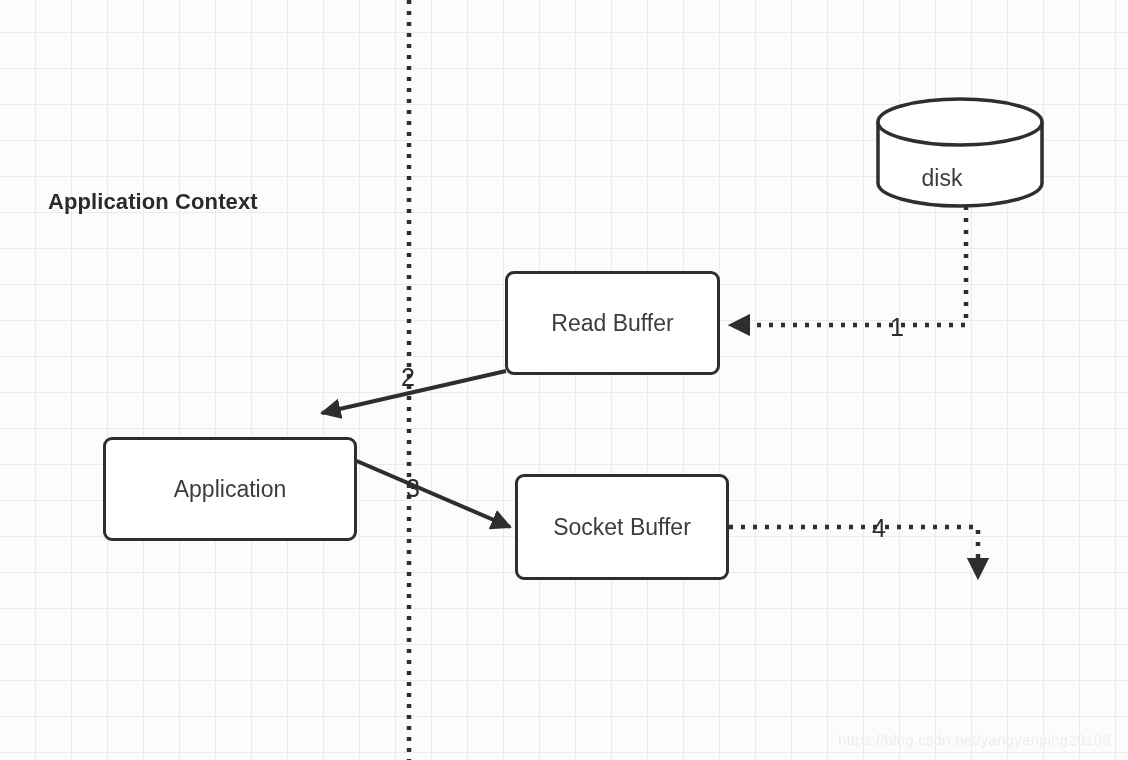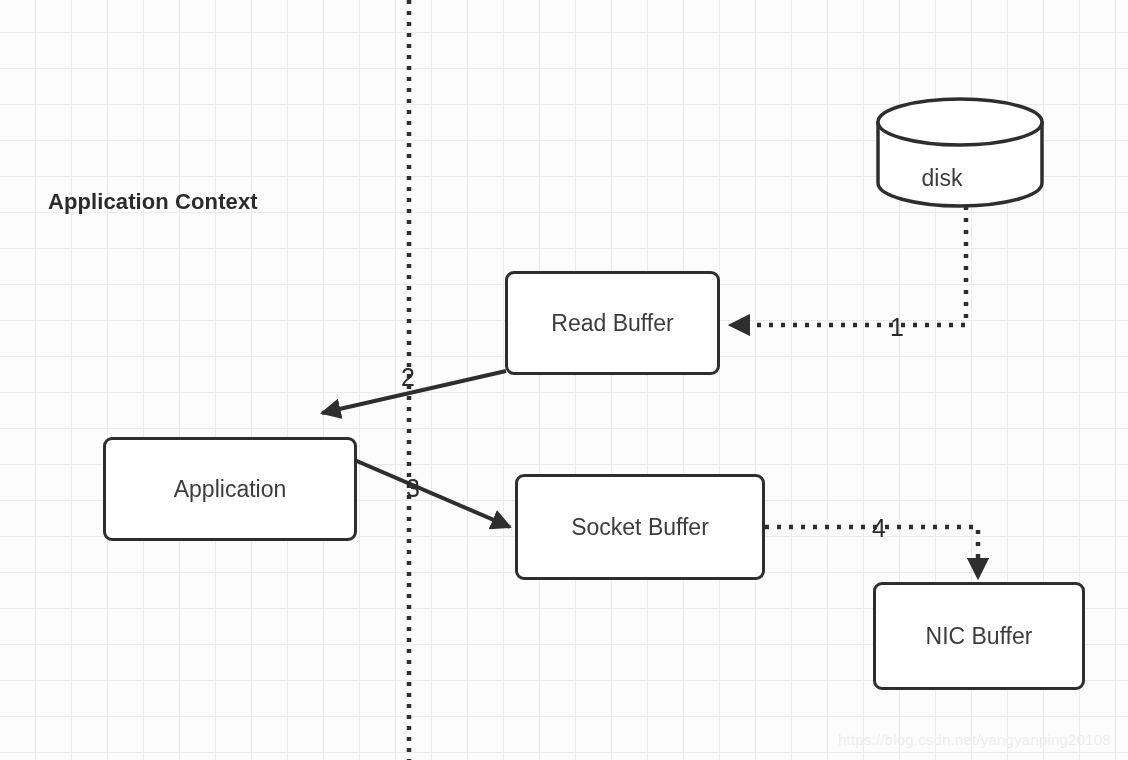--- a/index.html
+++ b/index.html
@@ -52,21 +52,21 @@
     justify-content: center;
   }
   .node-label {
     font-family: "Liberation Sans", sans-serif;
     font-size: 23px;
     color: #3c3c3c;
     white-space: nowrap;
   }
   #box-read-buffer   { left: 505px; top: 271px; width: 215px; height: 104px; }
   #box-application   { left: 103px; top: 393px; width: 254px; height: 104px; margin-top: 44px; }
-  #box-socket-buffer { left: 515px; top: 474px; width: 250px; height: 106px; }
+  #box-socket-buffer { left: 515px; top: 474px; width: 214px; height: 106px; }
   #box-nic-buffer    { left: 873px; top: 582px; width: 212px; height: 108px; }
 
   .edge-label {
     position: absolute;
     font-family: "Liberation Sans", sans-serif;
     font-size: 25px;
     color: #2b2b2b;
     background: transparent;
     white-space: nowrap;
   }
@@ -136,23 +136,20 @@
   </div>
 
   <div id="box-application" class="node-box">
     <span class="node-label">Application</span>
   </div>
 
   <div id="box-socket-buffer" class="node-box">
     <span class="node-label">Socket Buffer</span>
   </div>
 
-  <div id="box-nic-buffer" class="node-box">
-    <span class="node-label">NIC Buffer</span>
-  </div>
 
   <div id="label-1" class="edge-label">1</div>
   <div id="label-2" class="edge-label">2</div>
   <div id="label-3" class="edge-label">3</div>
   <div id="label-4" class="edge-label">4</div>
 
   <div id="watermark">https://blog.csdn.net/yangyanping20108</div>
 
 </div>
 

